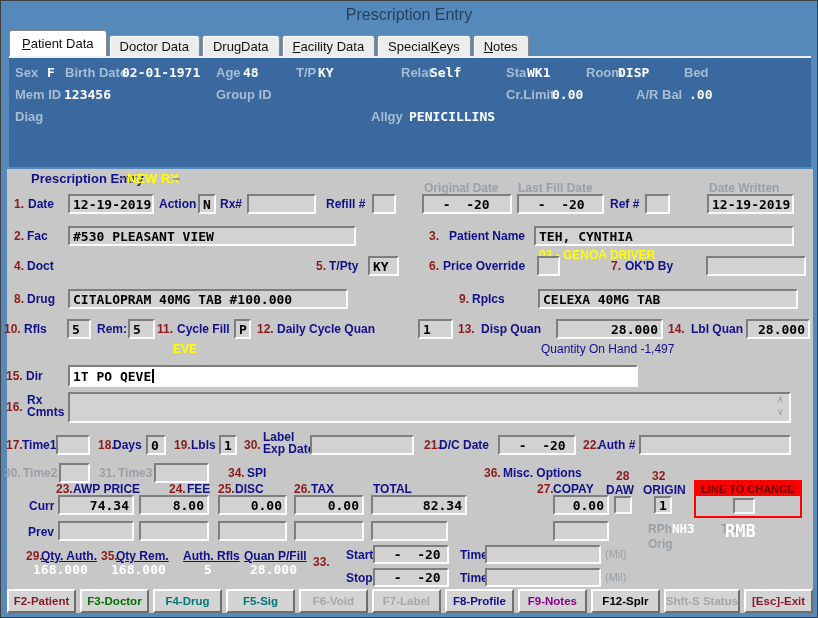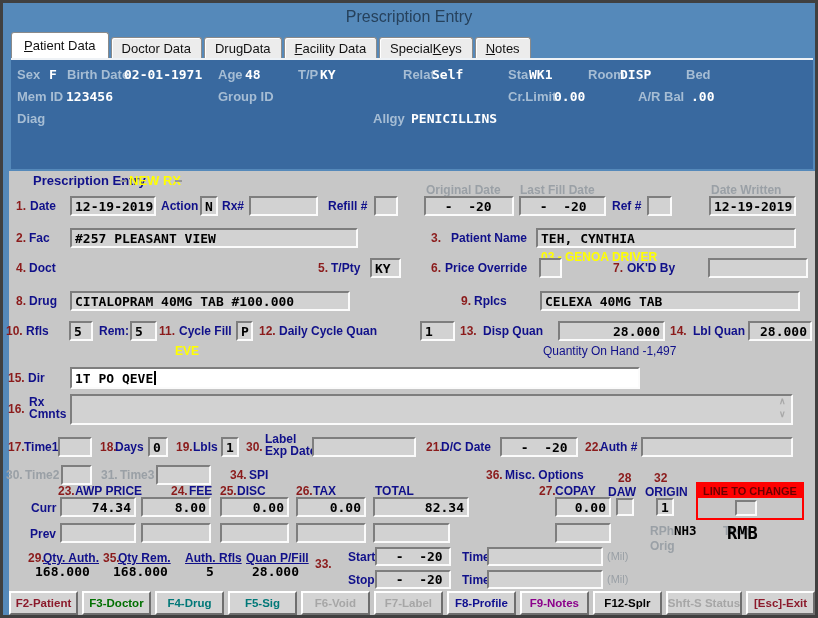--- a/index.html
+++ b/index.html
@@ -1,37 +1,37 @@
 <!DOCTYPE html>
 <html><head>
 <meta charset="utf-8">
 <style>
   html,body{margin:0;padding:0;background:#9a9a9a;}
-  .w{position:relative;width:818px;height:618px;background:#5589ba;border:3px solid #404040;
+  .w{position:relative;width:818px;height:618px;background:#5589ba;border:1px solid #404040;
      box-sizing:border-box;overflow:hidden;font-family:"Liberation Sans",sans-serif;}
   .titlebar{position:absolute;top:0;left:0;right:0;height:28px;display:flex;align-items:center;
      justify-content:center;color:#26415c;font-size:16px;}
   .tabs{position:absolute;top:29px;left:8px;height:26px;display:flex;align-items:flex-end;gap:2px;}
   .tab{background:#ececec;border:1px solid #8a8a8a;border-bottom:none;border-radius:3px 3px 0 0;
      height:20px;display:flex;align-items:center;padding:0 10px;font-size:13px;color:#111;
      box-shadow:inset 1px 1px 0 #fff;white-space:nowrap;}
   .tab.active{background:#fff;height:25px;padding:0 12px;z-index:2;}
   .panel{position:absolute;top:55px;left:8px;width:802px;height:111px;background:#39699f;
      border-top:2px solid #eef2f6;box-sizing:border-box;}
   .pl{position:absolute;color:#a6bdd4;font-weight:bold;font-size:13px;white-space:pre;}
   .pv{position:absolute;color:#fff;font-weight:bold;font-size:13px;
      font-family:"DejaVu Sans Mono",monospace;white-space:pre;}
   .plans{position:absolute;left:0;right:0;top:146px;text-align:center;}
   .form{position:absolute;top:168px;left:6px;width:806px;height:444px;background:#c7c7c7;}
   .n{position:absolute;color:#8b1b1b;font-weight:bold;font-size:12px;white-space:nowrap;}
   .l{position:absolute;color:#10108a;font-weight:bold;font-size:12px;white-space:nowrap;}
   .g{position:absolute;color:#9aa0a6;font-weight:bold;font-size:12px;white-space:nowrap;}
   .u{position:absolute;color:#10108a;font-weight:bold;font-size:12px;text-decoration:underline;white-space:nowrap;}
   .y{position:absolute;font-weight:bold;font-size:12px;white-space:nowrap;}
-  .v{position:absolute;color:#000000;font-weight:bold;font-size:13px;font-family:"DejaVu Sans Mono",monospace;white-space:pre;}
+  .v{position:absolute;color:#ffffff;font-weight:bold;font-size:13px;font-family:"DejaVu Sans Mono",monospace;white-space:pre;}
   .f{position:absolute;height:20px;background:#d2d2d2;box-sizing:border-box;
      border-top:2px solid #7e7e7e;border-left:2px solid #7e7e7e;
      border-bottom:2px solid #fbfbfb;border-right:2px solid #fbfbfb;
      display:flex;align-items:center;padding:0 3px;white-space:pre;
      font-family:"DejaVu Sans Mono",monospace;font-weight:bold;font-size:13px;color:#000;}
   .f.right{justify-content:flex-end;}
   .f.white{background:#fff;}
   .caret{display:inline-block;width:2px;height:14px;background:#000;margin-left:1px;}
   .qoh{position:absolute;color:#10108a;font-size:12px;white-space:nowrap;}
   .dash{position:absolute;height:2px;width:7px;background:#989898;}
@@ -153,21 +153,21 @@
   <div class="f" style="left:421px;top:193px;width:90px">  -  -20</div>
   <span class="g" style="left:517px;top:180px">Last Fill Date</span>
   <div class="f" style="left:516px;top:193px;width:87px">  -  -20</div>
   <span class="l" style="left:609px;top:196px">Ref #</span>
   <div class="f" style="left:644px;top:193px;width:25px"></div>
   <span class="g" style="left:708px;top:180px">Date Written</span>
   <div class="f" style="left:706px;top:193px;width:87px">12-19-2019</div>
 
   <span class="n" style="left:13px;top:228px">2.</span>
   <span class="l" style="left:26px;top:228px">Fac</span>
-  <div class="f" style="left:67px;top:225px;width:288px">#257 PLEASANT VIEW</div>
+  <div class="f" style="left:67px;top:225px;width:288px">#530 PLEASANT VIEW</div>
   <span class="n" style="left:428px;top:228px">3.</span>
   <span class="l" style="left:448px;top:228px">Patient Name</span>
   <div class="f" style="left:533px;top:225px;width:260px">TEH, CYNTHIA</div>
   <span class="y" style="left: 538px; top: 247px; color: rgb(255, 255, 0);">03 - GENOA DRIVER</span>
 
   <span class="n" style="left:13px;top:258px">4.</span>
   <span class="l" style="left:26px;top:258px">Doct</span>
   <span class="n" style="left:315px;top:258px">5.</span>
   <span class="l" style="left:328px;top:258px">T/Pty</span>
   <div class="f" style="left:367px;top:255px;width:31px">KY</div>

